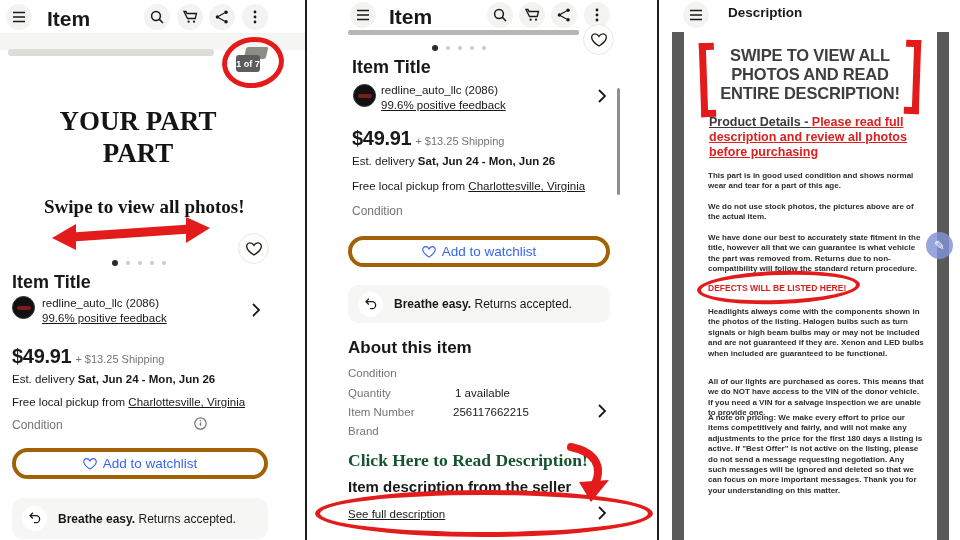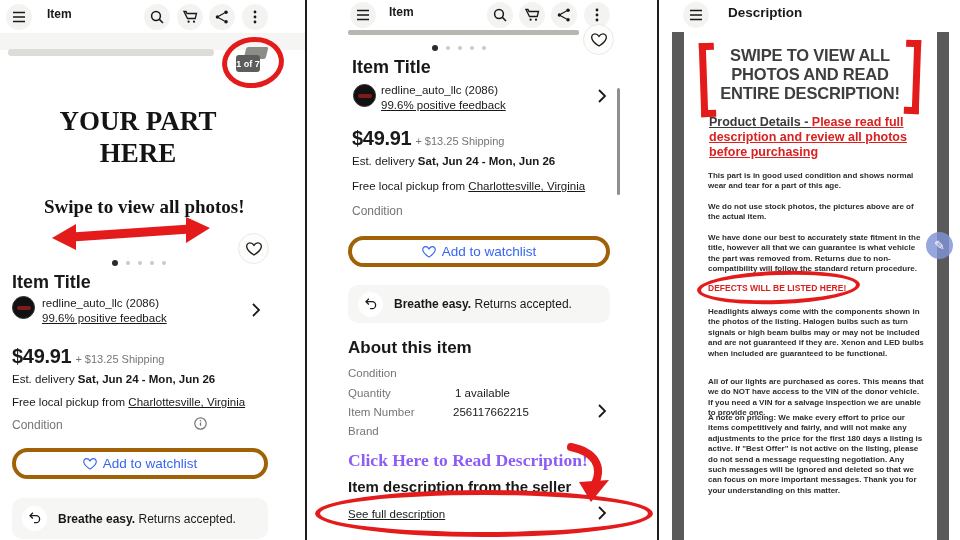--- a/index.html
+++ b/index.html
@@ -7,21 +7,21 @@
     font-family:"Liberation Sans", sans-serif; color:#191919; }
   #stage { position:relative; width:960px; height:540px; background:#fff; }
 
   .panel { position:absolute; top:0; height:540px; background:#fff; overflow:hidden; }
   .divider { position:absolute; top:0; width:2px; height:540px; background:#1d1d1d; }
 
   
   .hdr { position:absolute; top:0; left:0; right:0; height:32px; }
   .icon-circle { position:absolute; width:26px; height:26px; border-radius:50%;
     background:#f3f3f1; display:flex; align-items:center; justify-content:center; }
-  .hdr-title { position:absolute; top:7px; font-size:12px; font-weight:700; }
+  .hdr-title { position:absolute; top:7px; font-size:21px; font-weight:700; }
   svg.ico { display:block; }
 
   
   .photo-band { position:absolute; left:0; top:33px; width:100%; height:17px; background:#f5f5f3; }
   .smudge { position:absolute; background:#dedcd8; border-radius:3px; }
   .badge-tab { position:absolute; left:245px; top:47px; width:22px; height:12px; background:#8d8d88; transform:skewX(-14deg); border-radius:2px; }
   .photo-badge { position:absolute; left:236px; top:55px; width:24px; height:17px; background:#5d5d5d;
     color:#fff; font-size:9px; font-weight:700; border-radius:3px; display:flex; align-items:center; justify-content:center; }
   .red-ellipse { position:absolute; border:5px solid #e31b1b; border-radius:50%; background:transparent; }
   .overlay-title { position:absolute; left:0; width:276px; text-align:center;
@@ -50,21 +50,21 @@
     color:#3665f3; font-size:13.5px; display:flex; align-items:center; justify-content:center; gap:6px; background:#fff; }
   .breathe { position:absolute; background:#f6f6f4; border-radius:10px; display:flex; align-items:center; padding:0 10px; }
   .breathe .ic { width:25px; height:25px; border-radius:50%; background:#fff; display:flex; align-items:center; justify-content:center; margin-right:11px; }
   .breathe .txt { font-size:12px; }
 
   
   .gray-bar { position:absolute; height:5px; background:#b7b7b2; border-radius:2px; }
   .about-h { position:absolute; font-size:17px; font-weight:700; }
   .spec-label { position:absolute; font-size:11.5px; color:#767676; }
   .spec-value { position:absolute; font-size:11.5px; color:#191919; }
-  .annot-serif { position:absolute; font-family:"Liberation Serif", serif; font-weight:700; font-size:17.5px; color:#8b5cf6; }
+  .annot-serif { position:absolute; font-family:"Liberation Serif", serif; font-weight:700; font-size:17.5px; color:#14532d; }
   .desc-from { position:absolute; font-size:15px; font-weight:700; }
   .see-full { position:absolute; font-size:11.5px; text-decoration:underline; }
   .vscroll { position:absolute; width:3px; background:#8f8f8f; border-radius:2px; }
 
   
   .dark-bar { position:absolute; top:32px; width:12px; height:508px; background:#5a5a5a; }
   .banner { position:absolute; text-align:center; font-weight:700; font-size:16.5px; line-height:19px;
     color:#3e3e3e; letter-spacing:-.2px; }
   .bracket { position:absolute; width:15px; height:74px; }
   .bracket.l { border-left:7px solid #e31b1b; border-top:7px solid #e31b1b; border-bottom:7px solid #e31b1b; transform:rotate(-2deg); }
@@ -121,21 +121,21 @@
       </div>
     </div>
 
     <div class="photo-band"></div>
     <div class="smudge" style="left:8px;top:49px;width:206px;height:7px;"></div>
     <div class="badge-tab"></div>
     <div class="photo-badge">1 of 7</div>
     <div class="red-ellipse" style="left:222px;top:37px;width:62px;height:51px;transform:rotate(-8deg);"></div>
 
     <div class="overlay-title" style="top:106px;">YOUR PART</div>
-    <div class="overlay-title" style="top:138px;">HERE</div>
+    <div class="overlay-title" style="top:138px;">PART</div>
     <div class="swipe-note" style="top:196px;">Swipe to view all photos!</div>
 
     <svg style="position:absolute;left:50px;top:216px;" width="162" height="34" viewBox="0 0 162 34">
       <line x1="22" y1="21" x2="140" y2="13" stroke="#e31b1b" stroke-width="9"></line>
       <polygon points="26,8 26,34 2,22" fill="#e31b1b"></polygon>
       <polygon points="136,1 136,27 160,12" fill="#e31b1b"></polygon>
     </svg>
 
     <div class="heart-btn" style="left:238px;top:233px;">
       <svg class="ico" width="16" height="14" viewBox="0 0 24 21">

